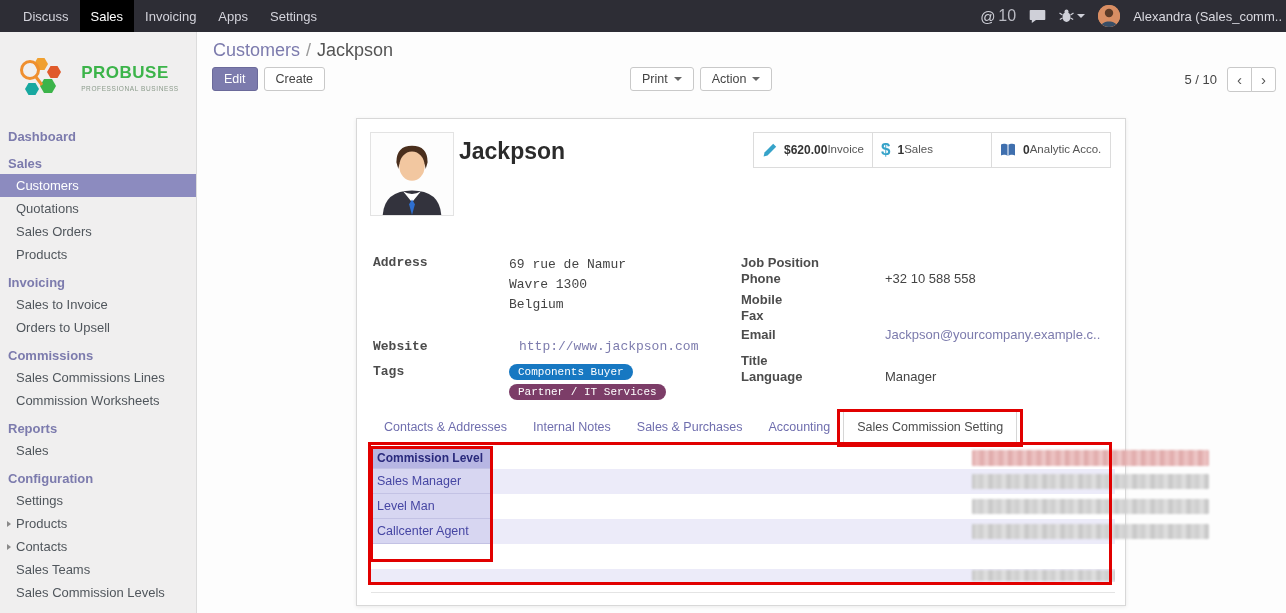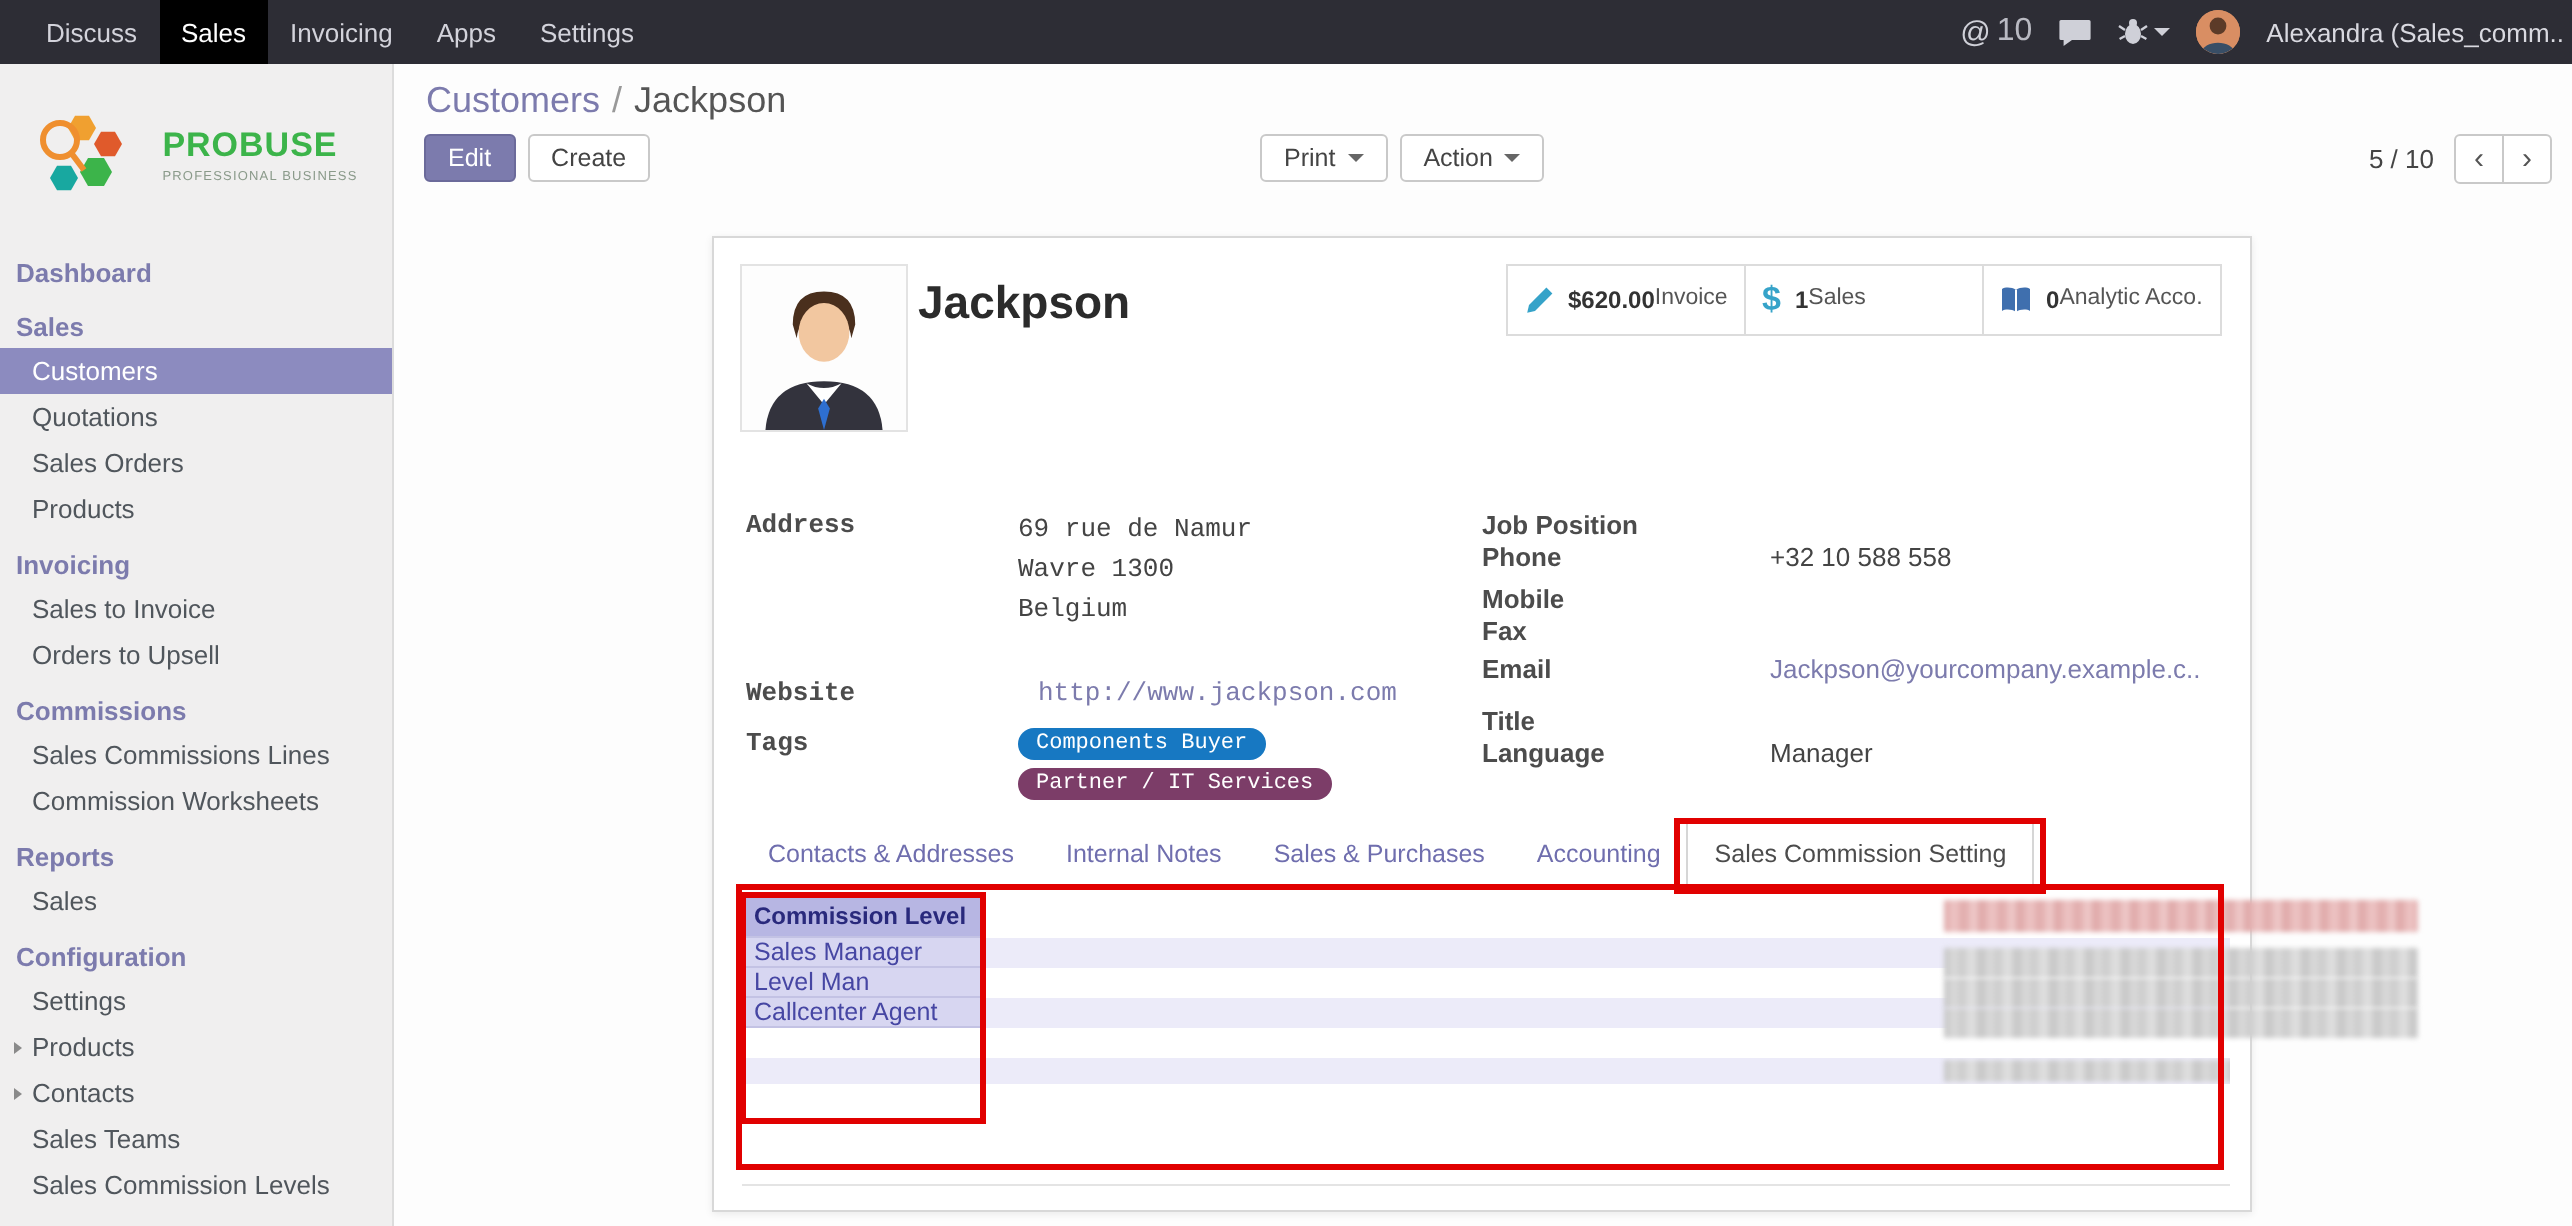--- a/index.html
+++ b/index.html
@@ -89,21 +89,21 @@
   .f-right .f-row:nth-child(5) { margin-bottom:10px; }
 
   
   .tabs { position:absolute; left:14px; top:292px; right:14px; height:32px; border-bottom:1px solid #d6d6d6; display:flex; }
   .tab { display:flex; align-items:center; padding:0 13px; font-size:12.5px; color:#6f6eae; cursor:pointer; position:relative; }
   .tab.active { color:#4c4c4c; background:#fff; border:1px solid #d6d6d6; border-bottom-color:#fff; margin-bottom:-1px; }
   .ann-tab { position:absolute; left:-7px; right:-7px; top:-3px; bottom:-5px; border:3px solid #e10000; pointer-events:none; z-index:6; }
 
   
   .ctable { position:absolute; left:14px; top:328px; width:744px; font-size:12.5px; }
-  .trow { display:flex; height:15px; align-items:stretch; position:relative; }
+  .trow { display:flex; height:25px; align-items:stretch; position:relative; }
   .trow.head { height:22px; background:#fff; }
   .trow.odd { background:#ecebf9; }
   .trow.even { background:#fff; }
   .trow.short { height:13px; overflow:hidden; }
   .tcell1 { width:121px; display:flex; align-items:center; padding-left:5px; background:#d7d6f1;
             border:1px solid #c3c2e4; border-top:none; color:#4646a3; flex:0 0 auto; }
   .head .tcell1 { background:#b7b6e3; border-top:1px solid #c3c2e4; font-weight:bold; color:#29297c; font-size:12px; }
   .tcell1.plain { background:transparent; border:none; }
   .tcell2 { flex:1; position:relative; }
   .redact { position:absolute; left:480px; top:5px; height:15px; width:237px; border-radius:1px; z-index:1;

